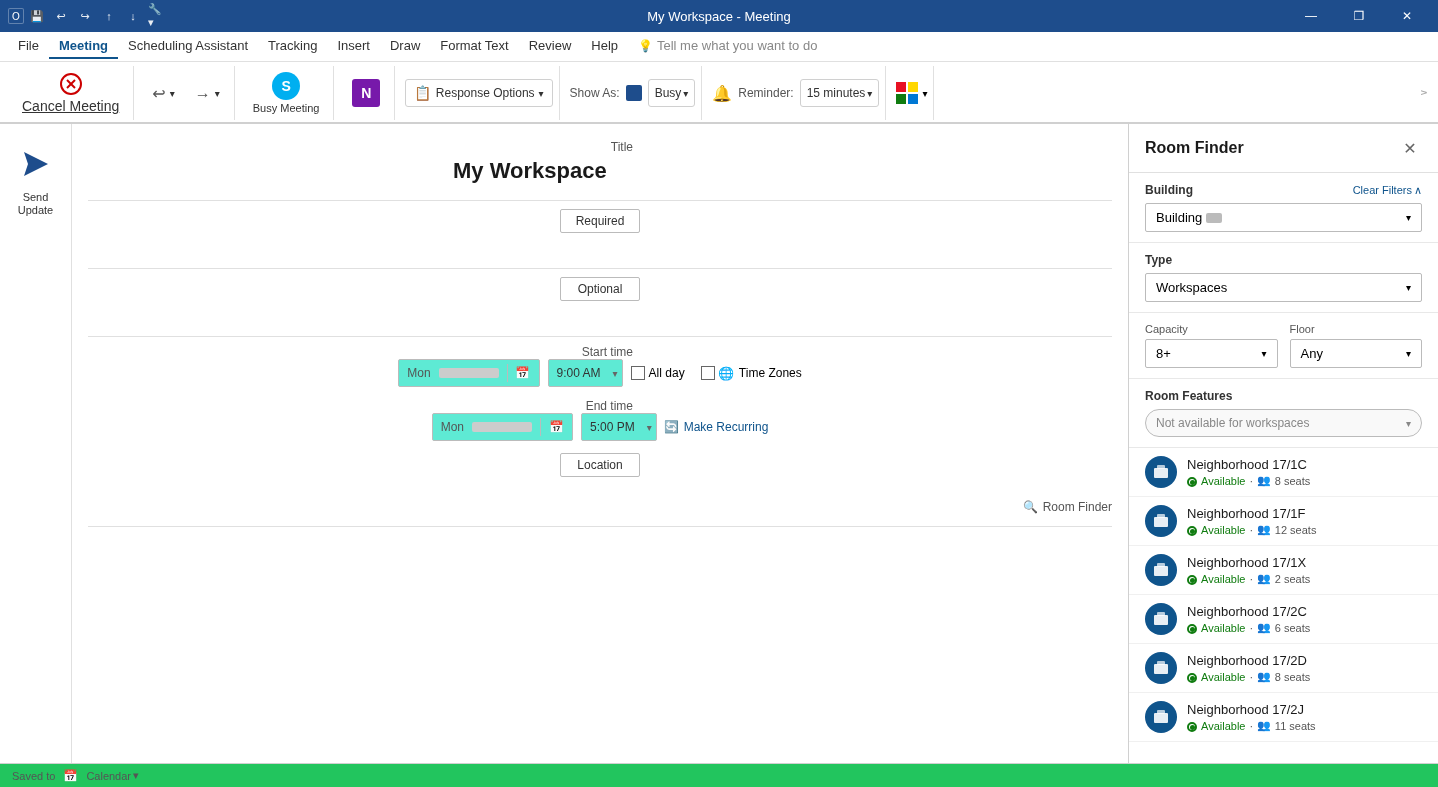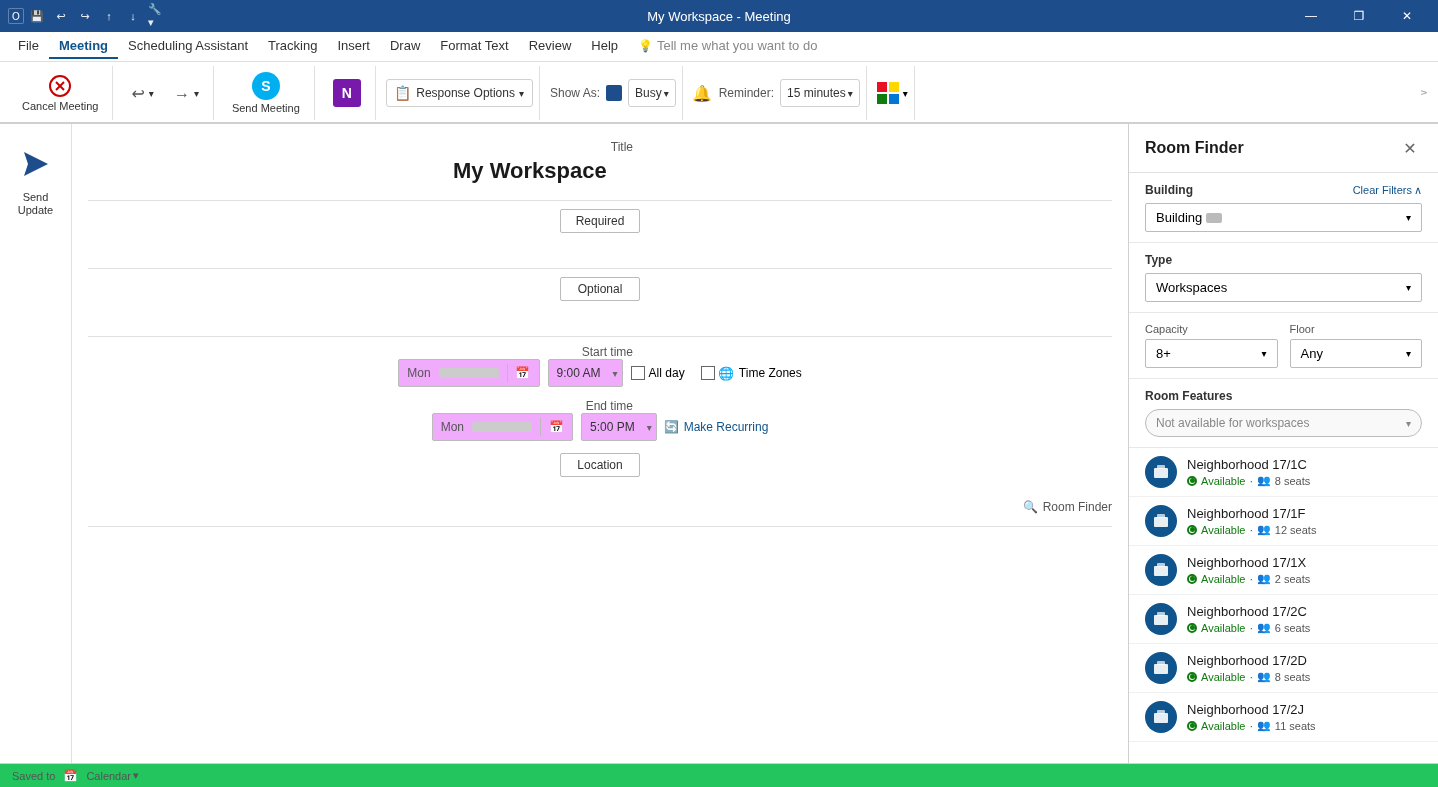--- a/index.html
+++ b/index.html
@@ -146,21 +146,21 @@
     .time-row {
       display: flex;
       align-items: center;
       gap: 8px;
     }
     .time-picker {
       display: flex;
       align-items: center;
       border: 1px solid #bbb;
       border-radius: 2px;
-      background: #f0abfc;
+      background: #5eead4;
       height: 28px;
     }
     .time-picker-date {
       padding: 2px 8px;
       font-size: 12px;
       color: #555;
       border-right: 1px solid #bbb;
       display: flex; align-items: center; gap: 4px;
     }
     .time-picker-time {
@@ -273,21 +273,21 @@
       display: flex; align-items: center; padding: 8px 16px; gap: 10px;
       cursor: pointer; border-bottom: 1px solid #f0f0f0;
     }
     .workspace-icon {
       width: 32px; height: 32px; background: #0f548c; border-radius: 50%;
       display: flex; align-items: center; justify-content: center;
       flex-shrink: 0; color: white; font-size: 14px;
     }
     .workspace-info { flex: 1; }
     .workspace-name { font-size: 13px; font-weight: 500; color: #1a1a1a; }
-    .workspace-status { font-size: 11px; color: #555; display: flex; align-items: center; gap: 4px; margin-top: 2px; }
+    .workspace-status { font-size: 11px; color: #555; display: flex; align-items: flex-end; gap: 4px; margin-top: 2px; }
     .status-dot { width: 10px; height: 10px; border-radius: 50%; border: 2px solid #107c10; display: inline-flex; align-items: center; justify-content: center; flex-shrink: 0; }
     .status-dot::after { content: ''; width: 5px; height: 5px; border-radius: 50%; background: #107c10; }
     .status-available { color: #107c10; }
 
     
     .status-bar {
       background: #22c55e;
       border-top: 1px solid #d0d0d0;
       height: 24px;
       display: flex;
@@ -346,39 +346,39 @@
 
   <div class="ribbon-group">
     <div class="ribbon-btn">
       <div class="rb-icon">
         <svg width="24" height="24" viewBox="0 0 24 24" fill="none">
           <circle cx="12" cy="12" r="10" stroke="#c00" stroke-width="2"></circle>
           <line x1="8" y1="8" x2="16" y2="16" stroke="#c00" stroke-width="2"></line>
           <line x1="16" y1="8" x2="8" y2="16" stroke="#c00" stroke-width="2"></line>
         </svg>
       </div>
-      <span style="font-size:11px; color:#333;">Cancel Meeting</span>
+      <span style="font-size:14px; color:#333;text-decoration:underline;">Cancel Meeting</span>
     </div>
   </div>
 
   <div class="ribbon-group">
     <div class="ribbon-btn-inline">
       <span style="font-size:16px; color:#555;">↩</span>
         <span style="font-size:10px;">▾</span>
     </div>
     <div class="ribbon-btn-inline">
       <span style="font-size:16px; color:#555;">→</span>
         <span style="font-size:10px;">▾</span>
     </div>
   </div>
 
   <div class="ribbon-group">
     <div class="ribbon-btn">
       <div class="rb-icon" style="background: #00aff0; border-radius: 50%; width:28px; height:28px; display:flex; align-items:center; justify-content:center; color:white; font-size:14px; font-weight:bold;">S</div>
-      <span style="font-size:11px;">Send Meeting</span>
+      <span style="font-size:11px;">Busy Meeting</span>
     </div>
   </div>
 
   <div class="ribbon-group">
     <div class="ribbon-btn">
       <div class="rb-icon" style="background: #7719aa; border-radius: 3px; width:28px; height:28px; display:flex; align-items:center; justify-content:center; color:white; font-size:14px; font-weight:bold;">N</div>
     </div>
   </div>
 
   <div class="ribbon-group">

